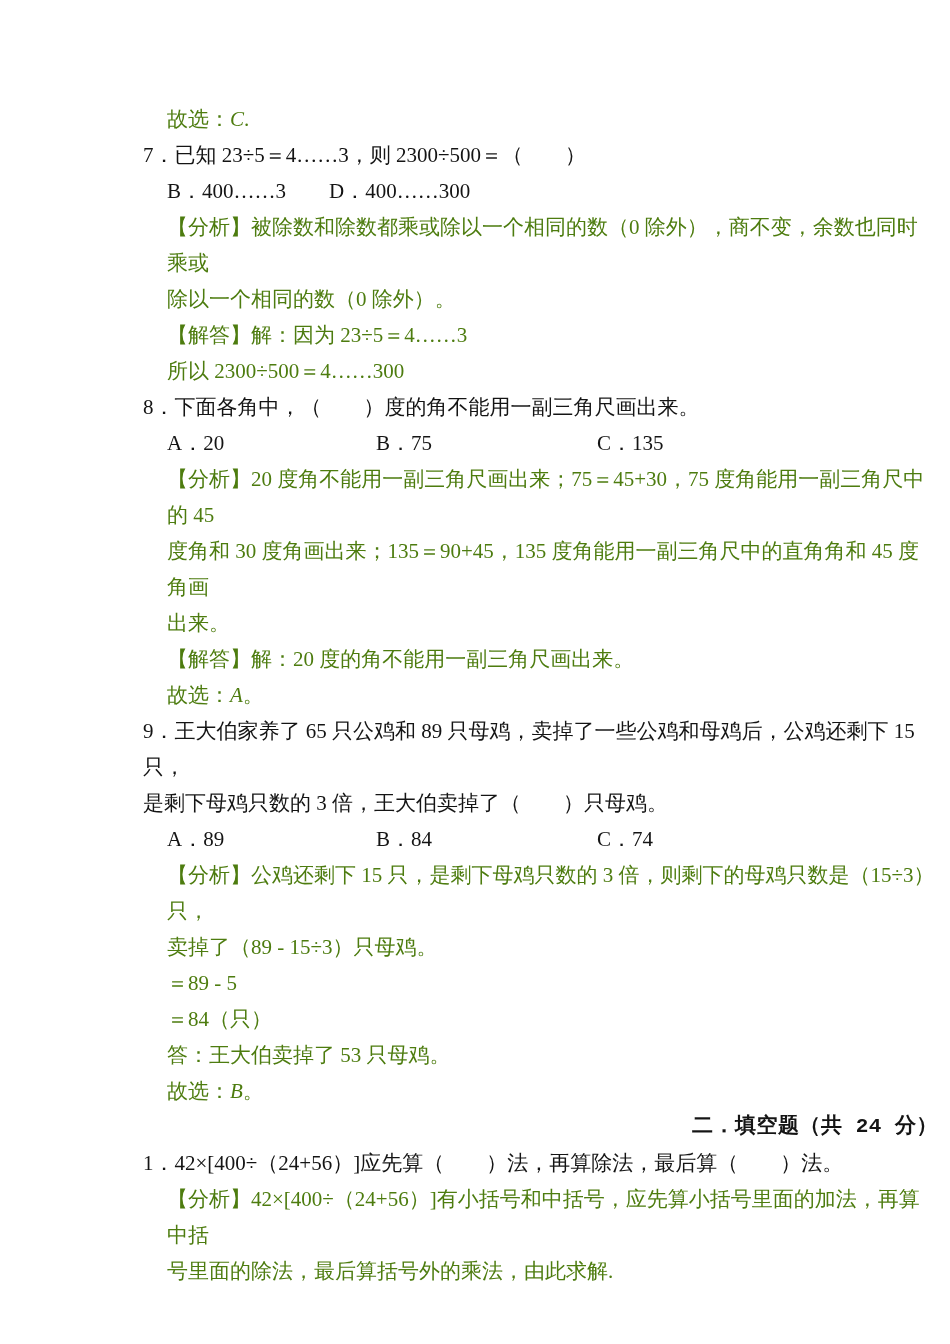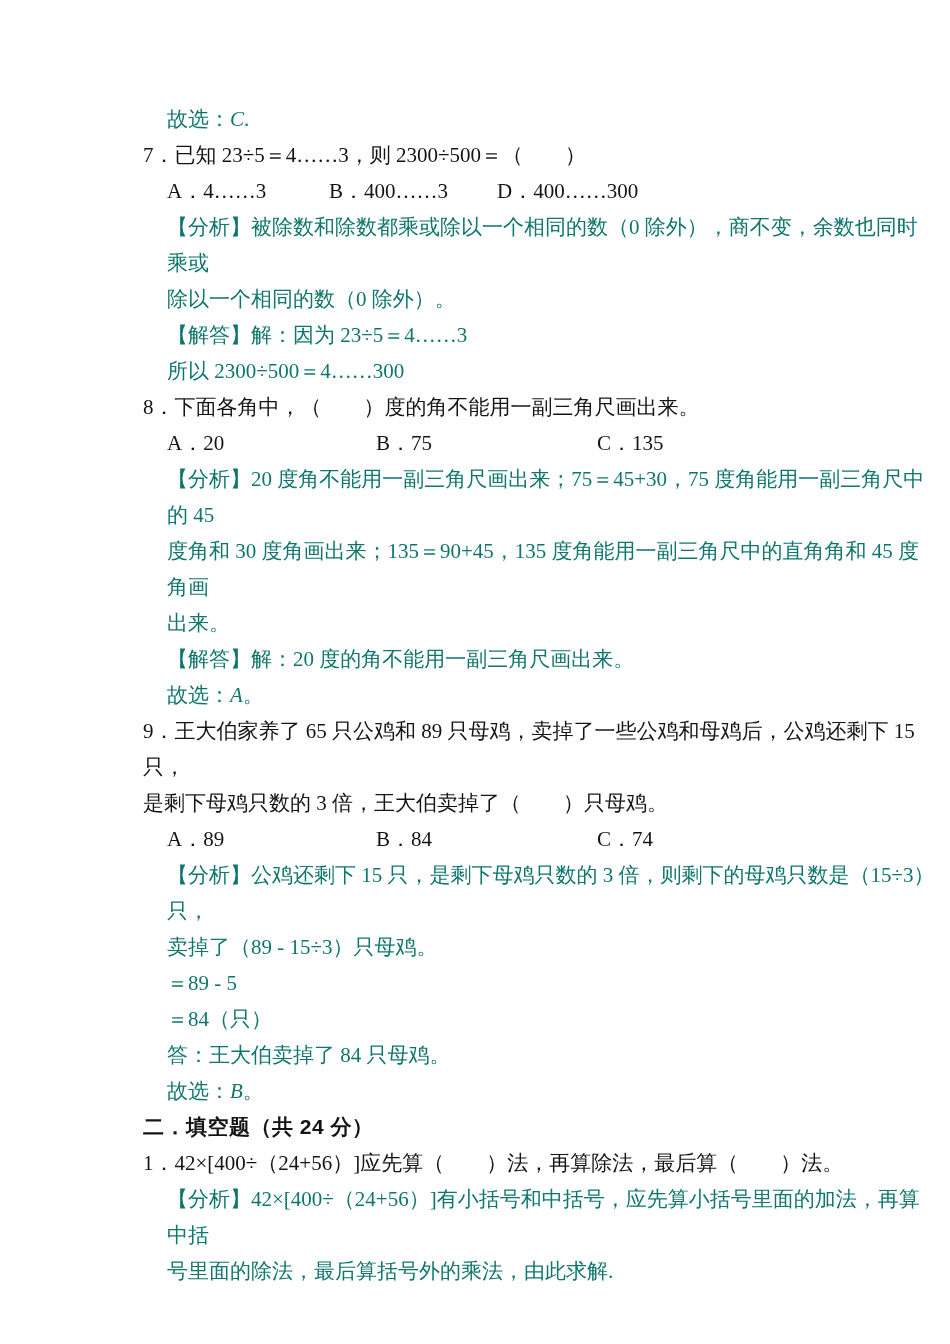--- a/index.html
+++ b/index.html
@@ -11,45 +11,45 @@
     font-size: 21px;
     color: #141414;
   }
   .doc {
     box-sizing: border-box;
     width: 950px;
     padding: 101px 12px 0 143px;
   }
   .ln { margin: 0; line-height: 36px; white-space: pre-line; }
   .ind { margin-left: 24px; }
-  .red { color: #0f766e; }
+  .red { color: #4d7c0f; }
   .opts { display: flex; }
   .opt { white-space: pre; }
   .opts4 .opt:nth-child(1) { width: 162px; }
   .opts4 .opt:nth-child(2) { width: 168px; }
   .opts4 .opt:nth-child(3) { width: 159px; }
   .opts3 .opt:nth-child(1) { width: 209px; }
   .opts3 .opt:nth-child(2) { width: 221px; }
   .section {
-    font-family: Liberation Sans, sans-serif;
+    font-family: Liberation Mono, monospace;
     font-weight: bold;
     letter-spacing: 0.5px;
+    text-align: right;
   }
   em.it { font-style: italic; font-family: "Liberation Serif", "DejaVu Serif", serif; }
 </style>
 </head>
 <body>
 
 <div class="doc">
 
   <p class="ln ind red"><span>故选：</span><em class="it">C</em><span>.</span></p>
 
   <p class="ln">7．已知 23÷5＝4……3，则 2300÷500＝（　　）</p>
   <div class="ln ind opts opts4">
-    <span class="opt">A．4……3</span>
     <span class="opt">B．400……3</span>
     <span class="opt">D．400……300</span>
   </div>
   <p class="ln ind red">【分析】被除数和除数都乘或除以一个相同的数（0 除外），商不变，余数也同时乘或
 除以一个相同的数（0 除外）。</p>
   <p class="ln ind red">【解答】解：因为 23÷5＝4……3</p>
   <p class="ln ind red">所以 2300÷500＝4……300</p>
 
   <p class="ln">8．下面各角中，（　　）度的角不能用一副三角尺画出来。</p>
   <div class="ln ind opts opts3">
@@ -67,21 +67,21 @@
 是剩下母鸡只数的 3 倍，王大伯卖掉了（　　）只母鸡。</p>
   <div class="ln ind opts opts3">
     <span class="opt">A．89</span>
     <span class="opt">B．84</span>
     <span class="opt">C．74</span>
   </div>
   <p class="ln ind red">【分析】公鸡还剩下 15 只，是剩下母鸡只数的 3 倍，则剩下的母鸡只数是（15÷3）只，
 卖掉了（89 - 15÷3）只母鸡。</p>
   <p class="ln ind red">＝89 - 5</p>
   <p class="ln ind red">＝84（只）</p>
-  <p class="ln ind red">答：王大伯卖掉了 84 只母鸡。</p>
+  <p class="ln ind red">答：王大伯卖掉了 53 只母鸡。</p>
   <p class="ln ind red"><span>故选：</span><em class="it">B</em><span>。</span></p>
 
   <p class="ln section">二．填空题（共 24 分）</p>
 
   <p class="ln">1．42×[400÷（24+56）]应先算（　　）法，再算除法，最后算（　　）法。</p>
   <p class="ln ind red">【分析】42×[400÷（24+56）]有小括号和中括号，应先算小括号里面的加法，再算中括
 号里面的除法，最后算括号外的乘法，由此求解.</p>
 
 </div>
 

